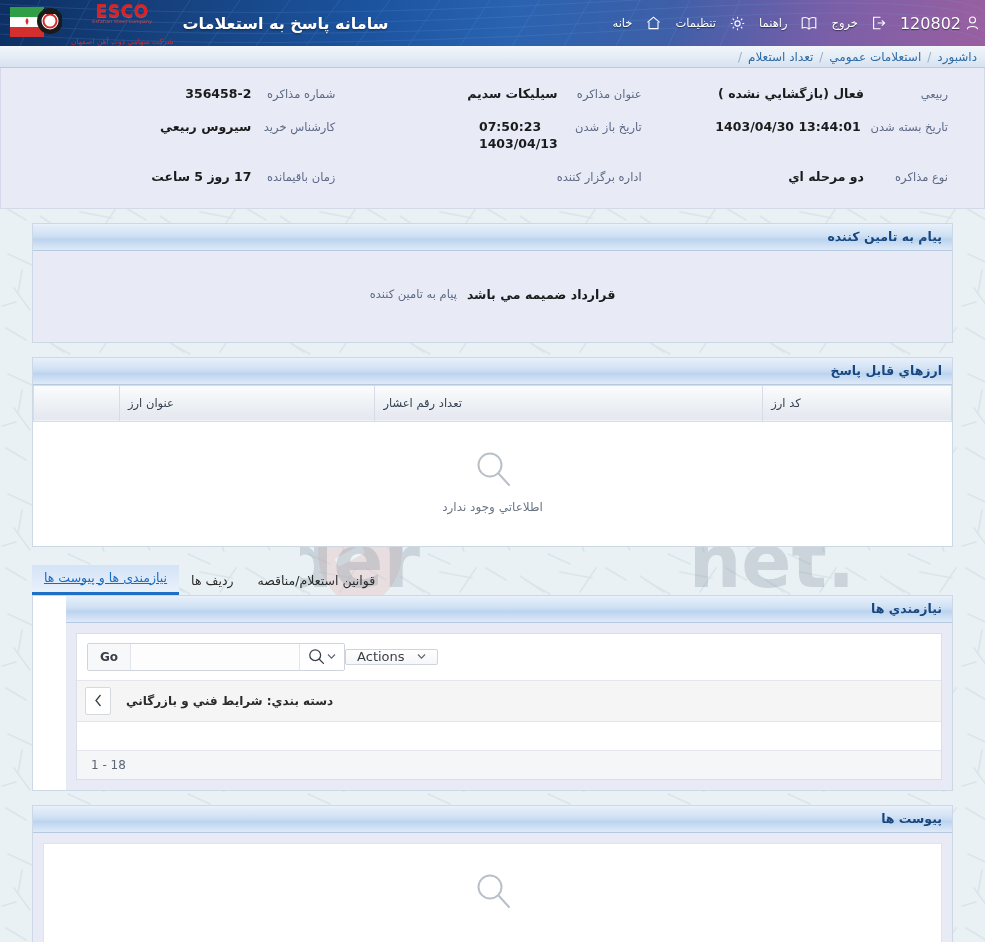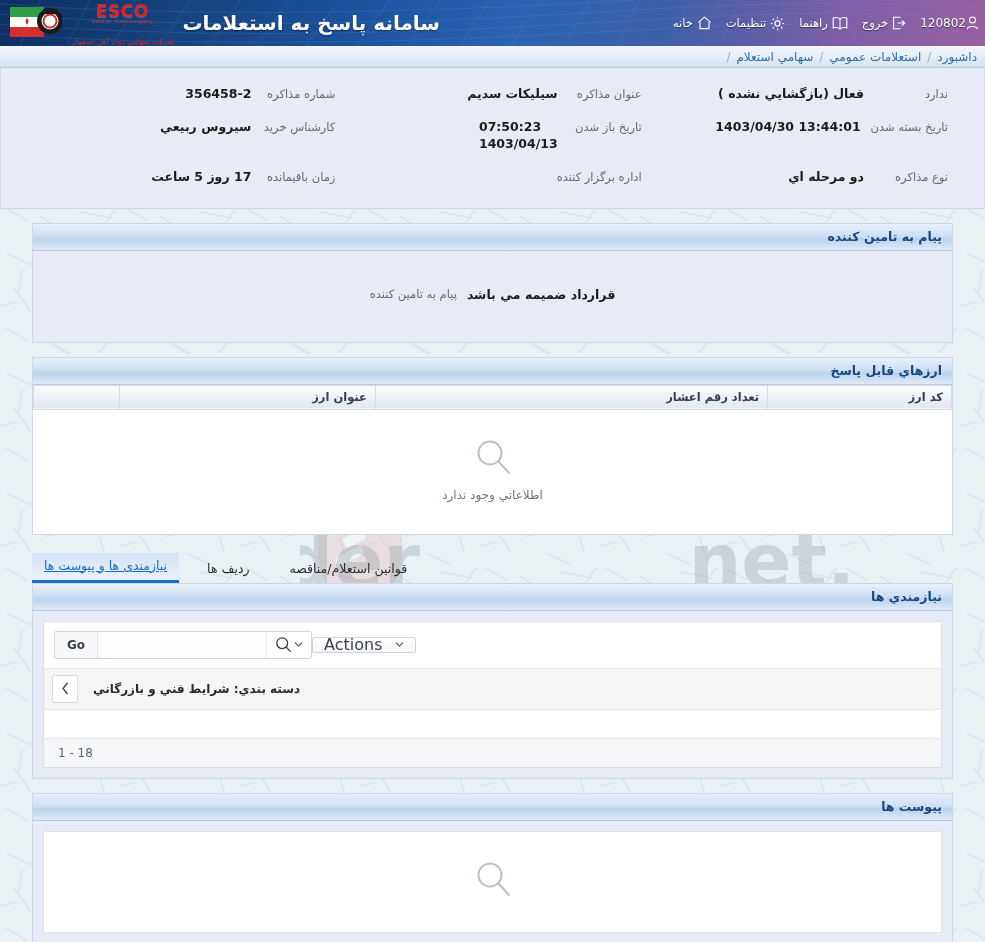--- a/index.html
+++ b/index.html
@@ -52,33 +52,33 @@
   .esco-logo { text-align: center; line-height: 1; padding-top: 2px;}
   .esco-word {
     font-family: "DejaVu Sans", sans-serif;
     font-weight: bold; font-size: 17px; color: #e02020;
     letter-spacing: .5px;
     text-shadow: 0 1px 0 rgba(255,255,255,.25);
   }
   .esco-sub-en { font-size: 4.5px; color: #e04b4b; letter-spacing: .3px; }
   .esco-sub-fa { font-size: 7.5px; color: #d02a2a; margin-top: 14px; white-space: nowrap; }
   .app-title {
-    color: #ffffff; font-size: 20px; font-weight: bold;
+    color: #ffffff; font-size: 16px; font-weight: bold;
     margin-right: 6px; white-space: nowrap;
     text-shadow: 0 1px 2px rgba(0,0,0,.45);
   }
   .nav-menu { display: flex; align-items: center; gap: 14px; }
   .nav-item {
-    display: flex; align-items: center; gap: 4px;
+    display: flex; align-items: center; gap: 14px;
     color: #ffffff; font-size: 11.5px; white-space: nowrap;
     cursor: pointer;
     text-shadow: 0 1px 1px rgba(0,0,0,.5);
   }
   .nav-item svg { display: block; }
-  .user-chip { display:flex; align-items:center; color:#fff; font-size:12px;
+  .user-chip { display:flex; align-items:center; gap:5px; color:#fff; font-size:16px;
                text-shadow: 0 1px 1px rgba(0,0,0,.5); }
 
   
   .breadcrumb-bar {
     position: relative; z-index: 5;
     height: 22px;
     background: linear-gradient(to bottom,#f3f6fa 0%,#e4ecf5 55%,#d6e2ef 100%);
     border-bottom: 1px solid #b9cbde;
     display: flex; align-items: center;
     padding: 0 8px;
@@ -138,42 +138,42 @@
   .section-body.white { background: #ffffff; padding: 0; }
 
   
   .msg-row { display: flex; align-items: center; justify-content: center; gap: 10px; padding: 22px 0 26px; }
   .msg-label { font-size: 11.5px; color: #5d6a86; }
   .msg-value { font-size: 12.5px; font-weight: bold; color: #1b1b1b; }
 
   
   table.grid { width: 100%; border-collapse: collapse; background:#fff; }
   table.grid th {
-    font-size: 11.5px; font-weight: bold; color: #34404f;
+    font-size: 11.5px; font-weight: normal; color: #34404f;
     background: linear-gradient(to bottom,#fbfcfd 0%,#eef1f5 52%,#e3e8ef 100%);
     border: 1px solid #d7dde6;
-    height: 24px; padding: 0 8px;
-    text-align: right;
+    height: 36px; padding: 0 8px;
+    text-align: left;
   }
   th.narrow { width: 86px; background: #fff; border-right: none; }
 
   .empty-state {
     background: #fff;
     display: flex; flex-direction: column;
     align-items: center; justify-content: center;
     gap: 10px; padding: 26px 18px 32px;
   }
   .empty-text { font-size: 12px; color: #6b7685; }
 
   
   .tabs {
     margin-top: 16px;
     display: flex; align-items: flex-end; justify-content: flex-start;
     flex-direction: row-reverse;
-    gap: 16px;
+    gap: 0;
     height: 32px;
   }
   .tab {
     font-size: 12.5px; color: #2b2b2b;
     padding: 5px 12px 7px;
     cursor: pointer; white-space: nowrap;
   }
   .tab.active {
     color: #1a6bc4;
     text-decoration: underline;
@@ -218,21 +218,21 @@
     padding: 0 12px;
     font-family: "DejaVu Sans", "Liberation Sans", sans-serif;
   }
   .actions-btn {
     margin-right: 9px;
     height: 16px;
     display: flex; align-items: center; gap: 12px;
     border: 1px solid #cfd4dc; border-radius: 2px;
     background: linear-gradient(to bottom,#ffffff,#f5f6f8);
     padding: 0 11px; cursor: pointer;
-    font-size: 16px; color: #3a3f47;
+    font-size: 13px; color: #3a3f47;
   }
   .group-row {
     display: flex; align-items: center; justify-content: flex-start;
     flex-direction: row-reverse;
     background: #f5f5f6;
     border-top: 1px solid #e3e6ec;
     border-bottom: 1px solid #e3e6ec;
     padding: 6px 8px;
     gap: 15px;
   }
@@ -374,21 +374,21 @@
     </div>
   </div>
 </div>
 
 <div class="breadcrumb-bar">
   <div class="breadcrumb">
     <span class="crumb">داشبورد</span>
     <span class="crumb-sep">/</span>
     <span class="crumb">استعلامات عمومي</span>
     <span class="crumb-sep">/</span>
-    <span class="crumb">سهامي استعلام</span>
+    <span class="crumb">تعداد استعلام</span>
     <span class="crumb-sep">/</span>
   </div>
 </div>
 
 <svg id="watermark" viewBox="0 0 690 115" aria-hidden="true">
   <g opacity="0.30">
     <path d="M18 4 h84 v44 c0 30 -22 48 -42 60 c-20 -12 -42 -30 -42 -60 Z" fill="#e8b4b4"></path>
     <g transform="translate(42,34) rotate(-28)" fill="#ffffff" opacity=".95">
       <rect x="0" y="0" width="22" height="11" rx="2"></rect>
       <rect x="-16" y="14" width="30" height="9" rx="2"></rect>
@@ -396,21 +396,21 @@
   </g>
   <text x="120" y="82" font-family="DejaVu Sans, sans-serif" font-size="74" font-weight="bold" fill="#8d9aa6" opacity="0.33">AriaTender</text>
   <text x="555" y="82" font-family="DejaVu Sans, sans-serif" font-size="74" font-weight="bold" fill="#8d9aa6" opacity="0.33">.net</text>
 </svg>
 
 <div class="page">
 
   <div class="info-panel">
     <div class="info-row">
       <div class="info-cell">
-        <span class="info-label">ندارد</span>
+        <span class="info-label">ربیعي</span>
         <span class="info-value">فعال (بازگشایي نشده )</span>
       </div>
       <div class="info-cell">
         <span class="info-label">عنوان مذاکره</span>
         <span class="info-value">سیلیکات سدیم</span>
       </div>
       <div class="info-cell">
         <span class="info-label">شماره مذاکره</span>
         <span class="info-value ltr">356458-2</span>
       </div>
@@ -487,21 +487,21 @@
       <span>نیازمندی ها و پیوست ها</span>
     </div>
     <div class="tab">
       <span>ردیف ها</span>
     </div>
     <div class="tab">
       <span>قوانین استعلام/مناقصه</span>
     </div>
   </div>
 
-  <div class="section" style="margin-top:0;">
+  <div class="section" style="margin-top:0;padding-left:33px;">
     <div class="section-header">
       <span class="section-title">نیازمندي ها</span>
     </div>
     <div class="req-body">
       <div class="req-inner">
         <div class="toolbar">
           <div class="search-wrap">
             <div class="search-drop">
               <svg width="9" height="7" viewBox="0 0 9 7">
                 <path d="M1 1.5 L4.5 5.2 L8 1.5" fill="none" stroke="#5c6674" stroke-width="1.2"></path>

